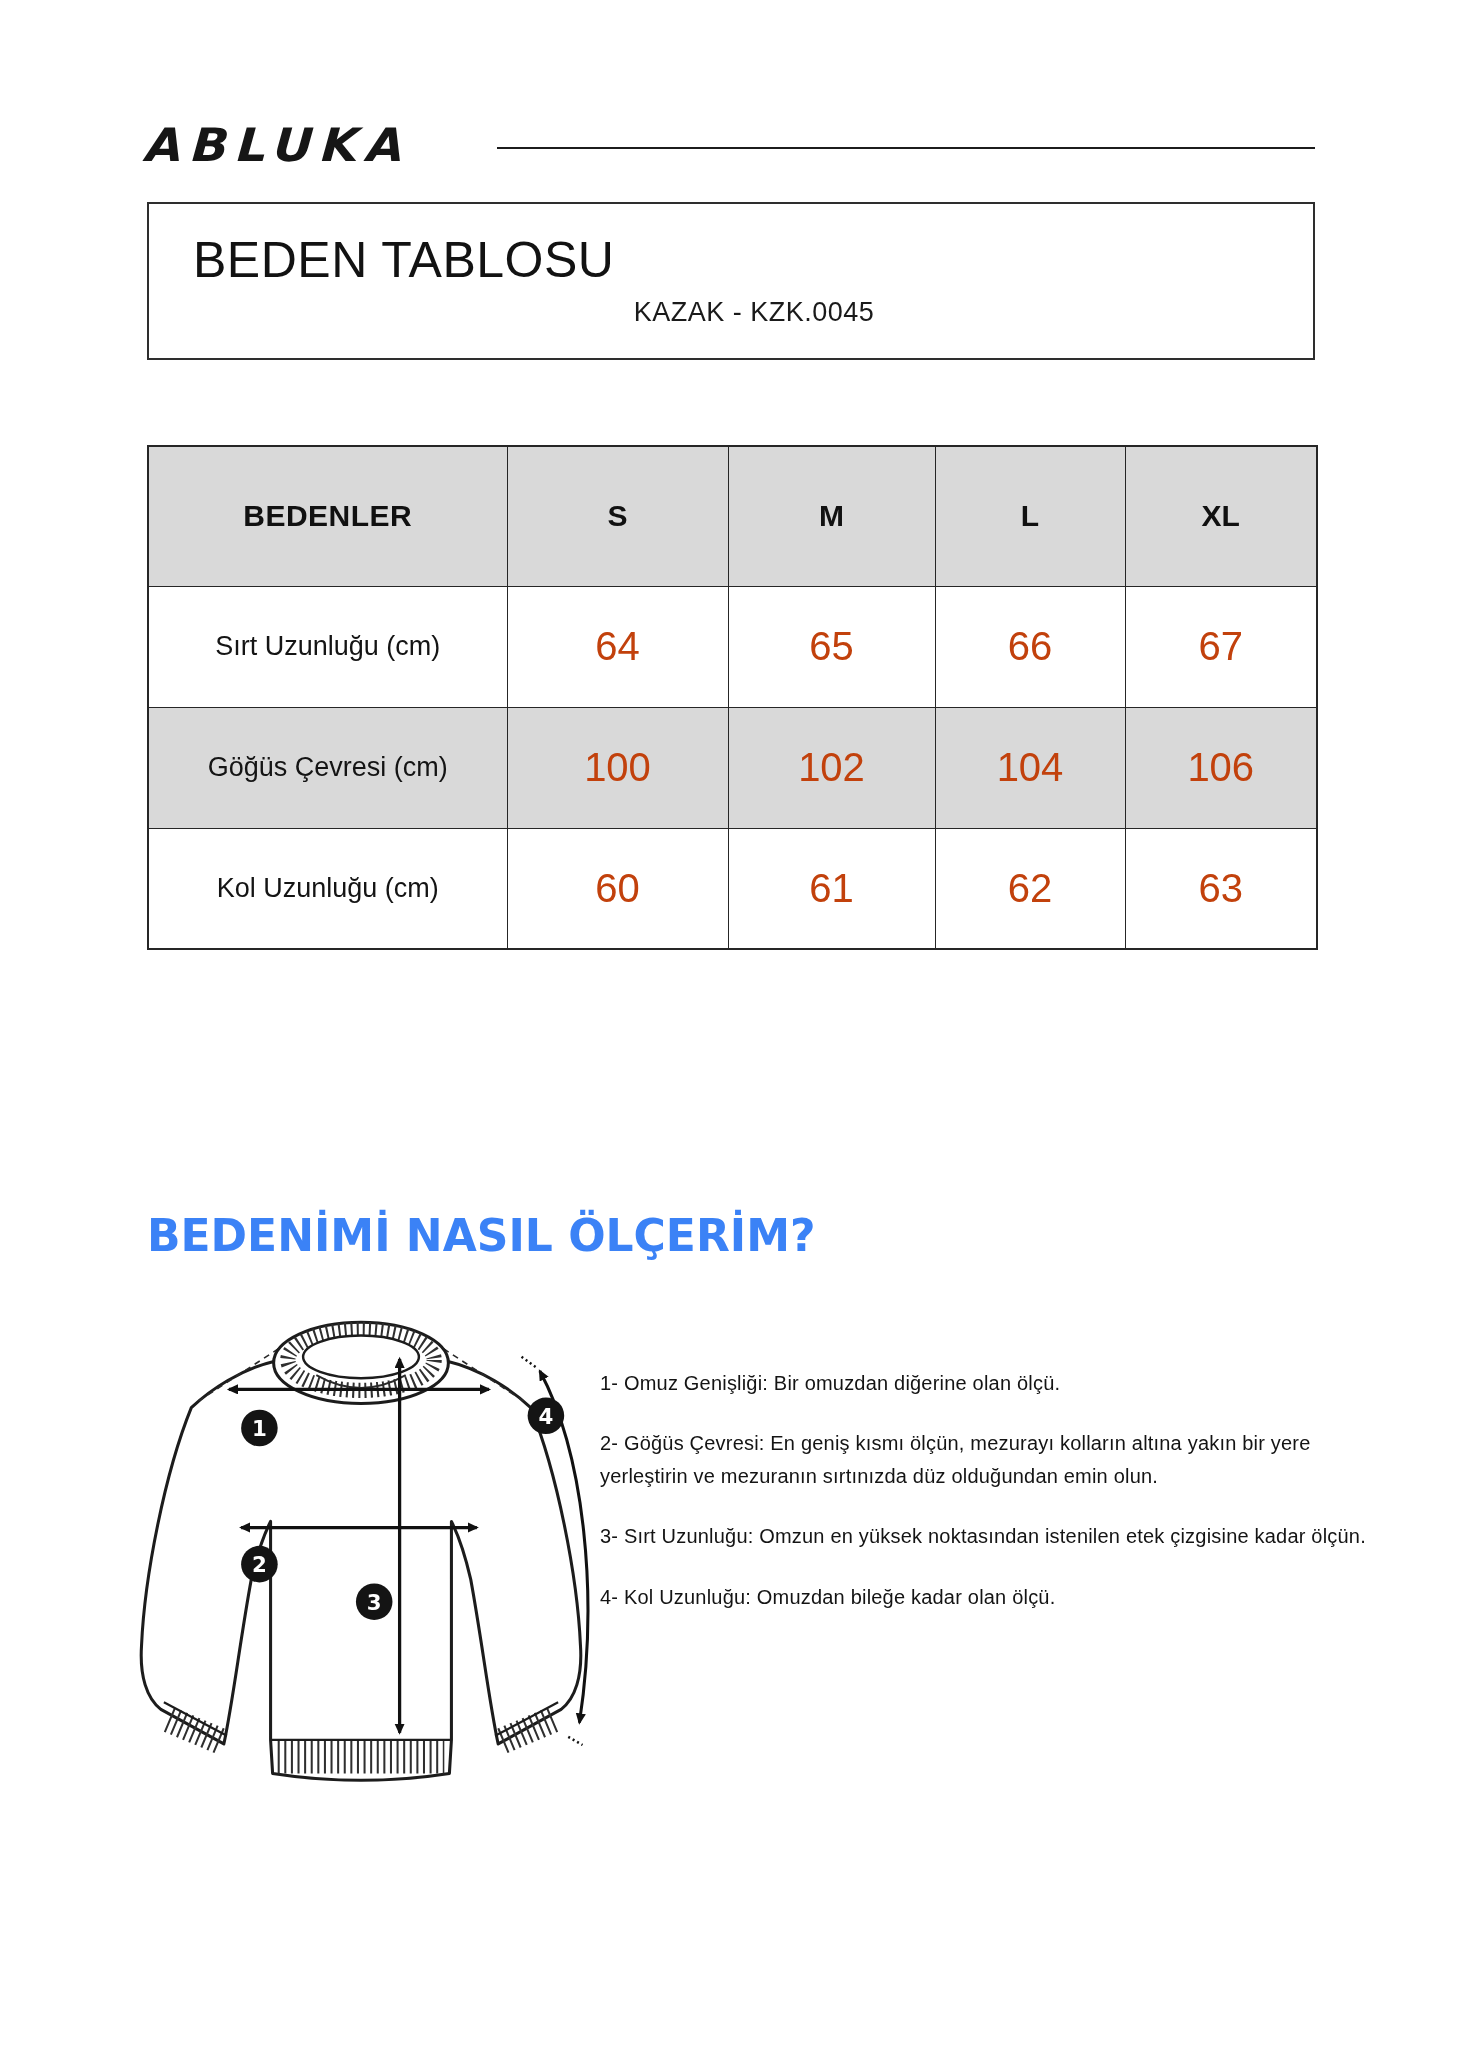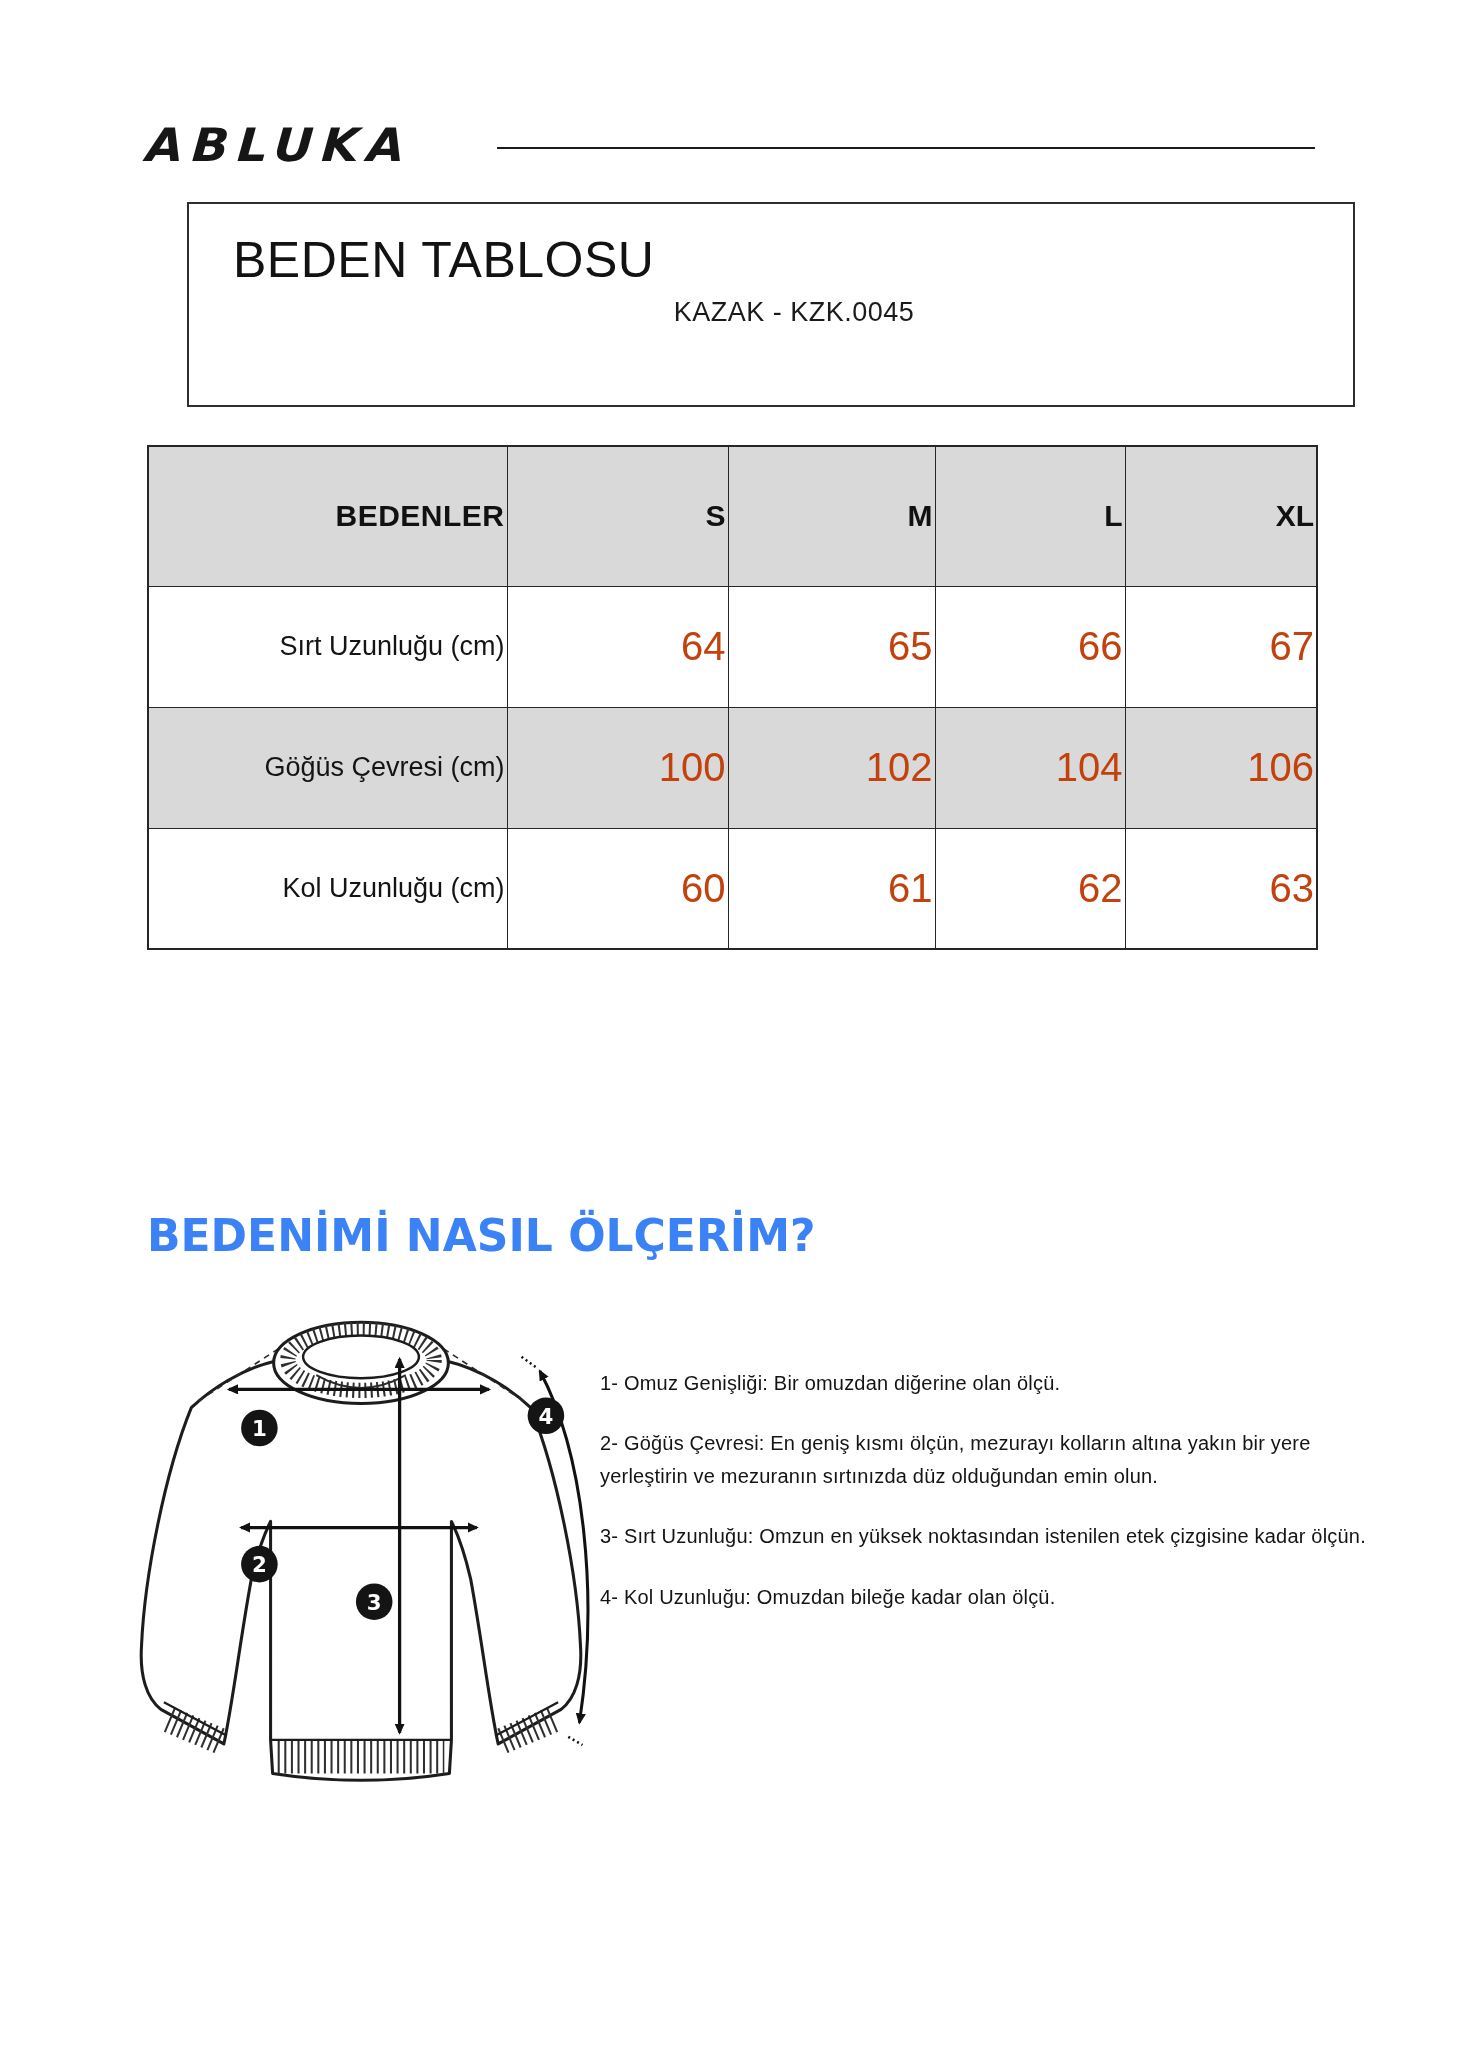--- a/index.html
+++ b/index.html
@@ -35,25 +35,24 @@
     width: 818px;
     height: 2px;
     background: #1c1c1c;
   }
   
   .title-box {
     position: absolute;
     left: 147px;
     top: 202px;
     width: 1168px;
-    height: 205px;
+    height: 158px;
     border: 2px solid #2e2e2e;
     box-sizing: border-box;
     background: #ffffff;
-    margin-left: 40px;
   }
   .title-box .title {
     margin: 30px 0 0 44px;
     font-size: 50px;
     line-height: 52px;
     font-weight: 500;
     letter-spacing: 0.5px;
     color: #121212;
   }
   .title-box .subtitle {
@@ -70,21 +69,21 @@
     position: absolute;
     left: 147px;
     top: 445px;
     width: 1169px;
     border-collapse: collapse;
     table-layout: fixed;
     border: 2px solid #262626;
   }
   .size-table th, .size-table td {
     border: 1.5px solid #262626;
-    text-align: right;
+    text-align: center;
     vertical-align: middle;
     padding: 2px;
     background: #ffffff;
   }
   .size-table thead tr { height: 140px; }
   .size-table tbody tr { height: 121px; }
   .size-table thead th { background: #d9d9d9; }
   .size-table tbody tr:nth-child(even) td { background: #d9d9d9; }
   .size-table .hdr-label {
     font-size: 30px;

